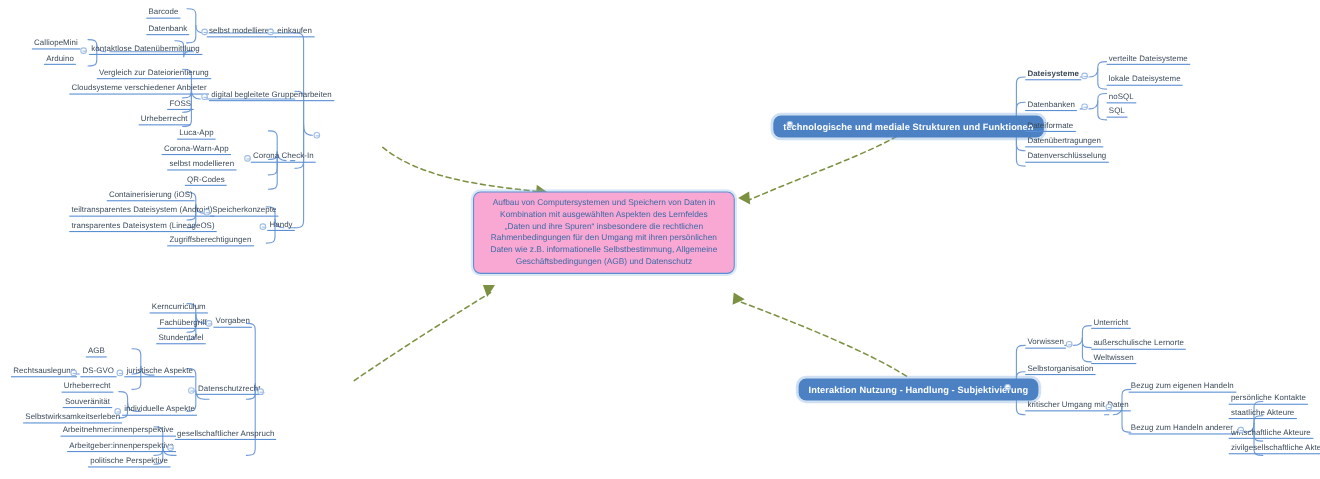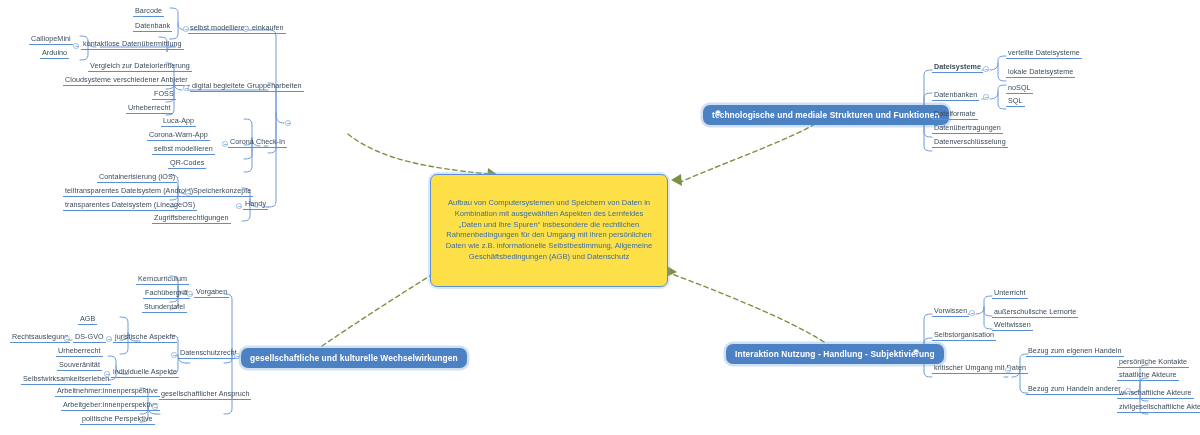--- a/index.html
+++ b/index.html
@@ -46,24 +46,24 @@
     box-shadow: 0 0 0 2.5px rgba(120,165,220,.35);
     letter-spacing: .1px;
   }
   
   .root {
     position: absolute;
     left: 430px;
     top: 174px;
     width: 238px;
     box-sizing: border-box;
-    background: #fde047;
+    background: #f9a8d4;
     border: 1.6px solid #5b8fd4;
     border-radius: 7px;
-    padding: 23px 12px;
+    padding: 4px 12px;
     text-align: center;
     font-size: 7.6px;
     color: #3c6ba5;
     line-height: 1.42;
     box-shadow: 0 0 0 2px rgba(140,180,225,.30);
   }
   
   .tog {
     position: absolute;
     width: 5.5px;
@@ -201,21 +201,20 @@
       <polygon points="488,168 498,175 487,181"></polygon>
       <polygon points="682,186 671,180 681,174"></polygon>
       <polygon points="450,259 443,270 439,259"></polygon>
       <polygon points="666,277 677,272 667,266"></polygon>
     </g>
   </svg>
 
   <div class="root">Aufbau von Computersystemen und Speichern von Daten in Kombination mit ausgewählten Aspekten des Lernfeldes „Daten und ihre Spuren“ insbesondere die rechtlichen Rahmenbedingungen für den Umgang mit ihren persönlichen Daten wie z.B. informationelle Selbstbestimmung, Allgemeine Geschäftsbedingungen (AGB) und Datenschutz</div>
 
   <div class="cap" style="left:703px; top:105px;">technologische und mediale Strukturen und Funktionen</div>
-  <div class="cap" style="left:241px; top:348px;">gesellschaftliche und kulturelle Wechselwirkungen</div>
   <div class="cap" style="left:726px; top:344px;">Interaktion Nutzung - Handlung - Subjektivierung</div>
 
   <div class="node" style="left:133px; top:7px;">Barcode</div>
   <div class="node" style="left:133px; top:22px;">Datenbank</div>
   <div class="node" style="left:29px;  top:35px;">CalliopeMini</div>
   <div class="node" style="left:40px;  top:49px;">Arduino</div>
   <div class="node" style="left:81px;  top:40px;">kontaktlose Datenübermittlung</div>
   <div class="node" style="left:188px; top:24px;">selbst modellieren</div>
   <div class="node" style="left:250px; top:24px;">einkaufen</div>
 

